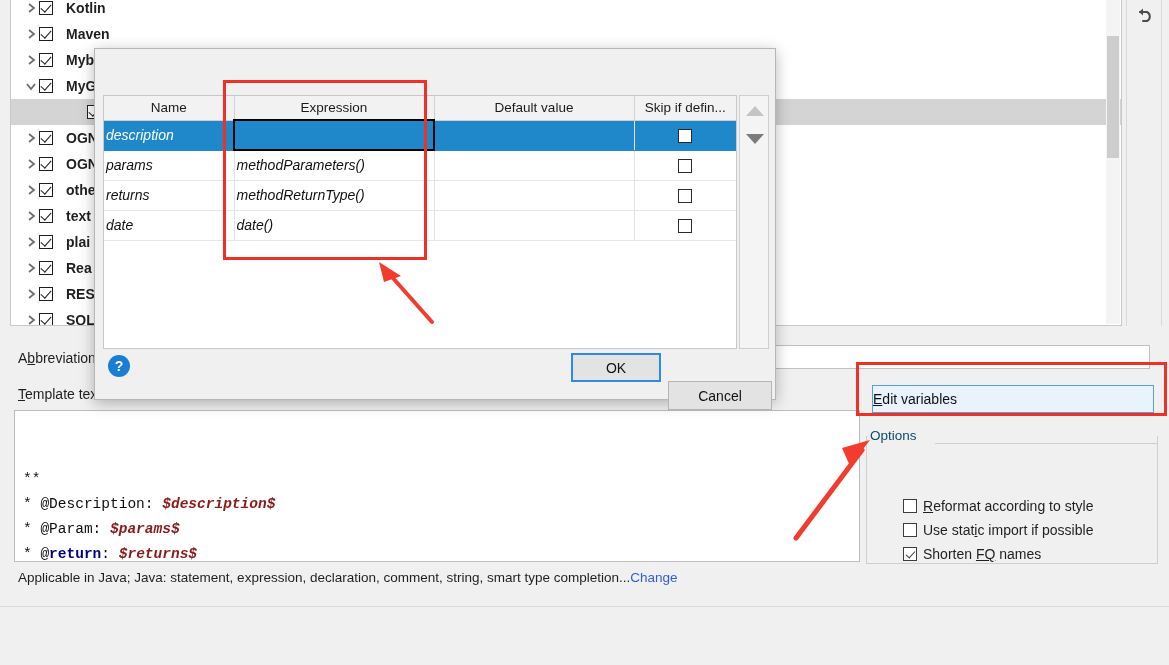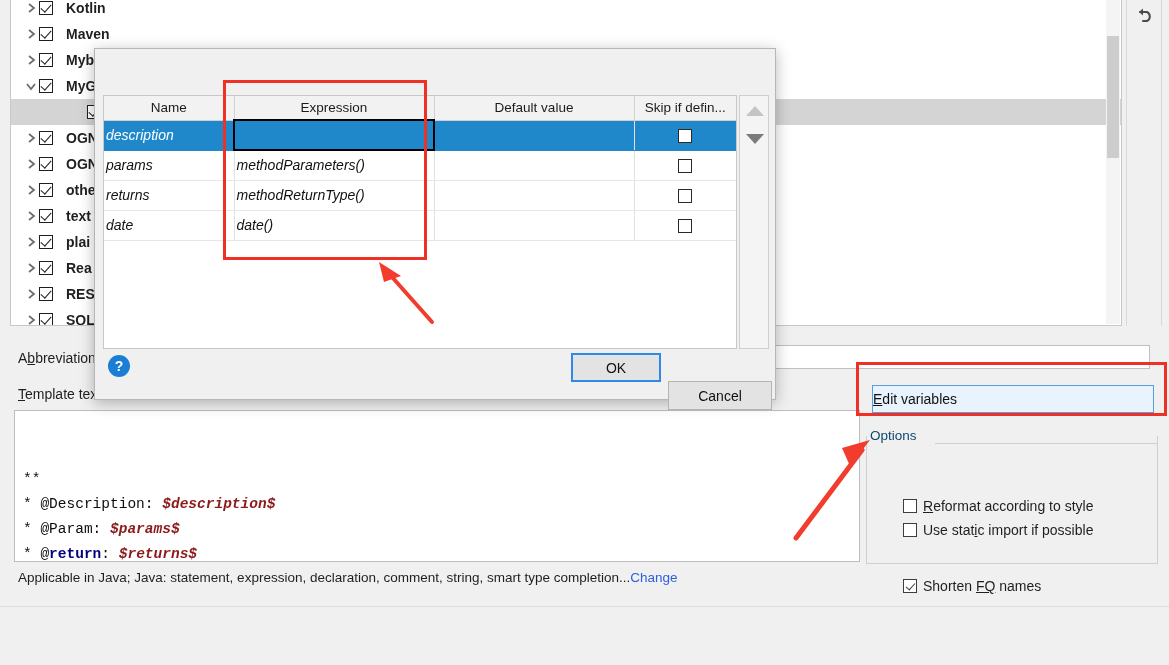--- a/index.html
+++ b/index.html
@@ -379,21 +379,21 @@
 
 
     <div class="opt-check-row" style="top:498px;">
       <span class="ocb"></span>
       <span><u>R</u>eformat according to style</span>
     </div>
     <div class="opt-check-row" style="top:522px;">
       <span class="ocb"></span>
       <span>Use stat<u>i</u>c import if possible</span>
     </div>
-    <div class="opt-check-row" style="top:546px;margin-top:32px;">
+    <div class="opt-check-row" style="top:546px;">
       <span class="ocb checked"></span>
       <span>Shorten <u>FQ</u> names</span>
     </div>
 
     <div class="bottom-bar">
       
       
       
       
     </div>

